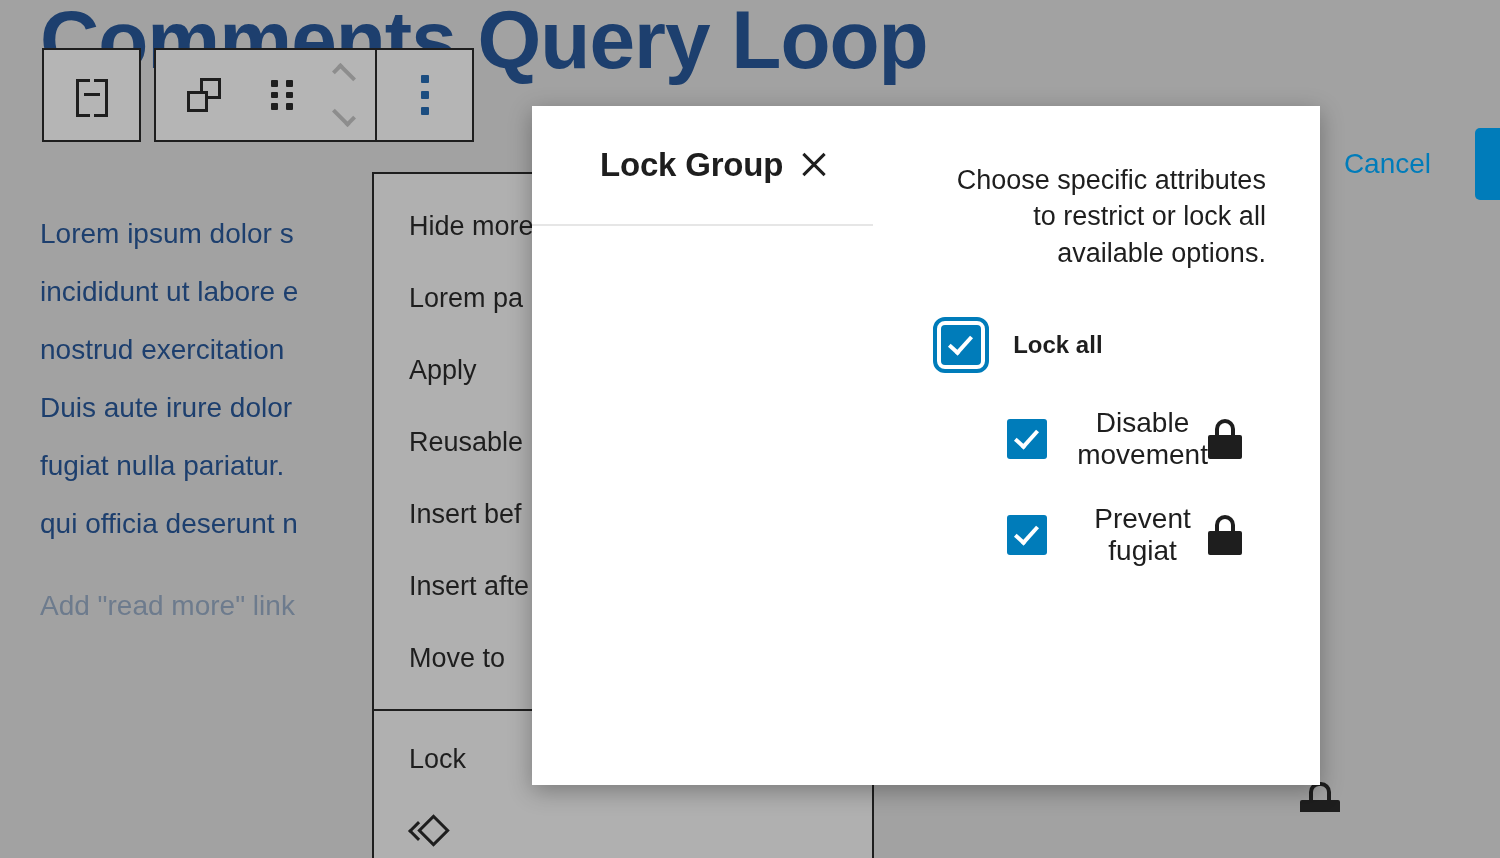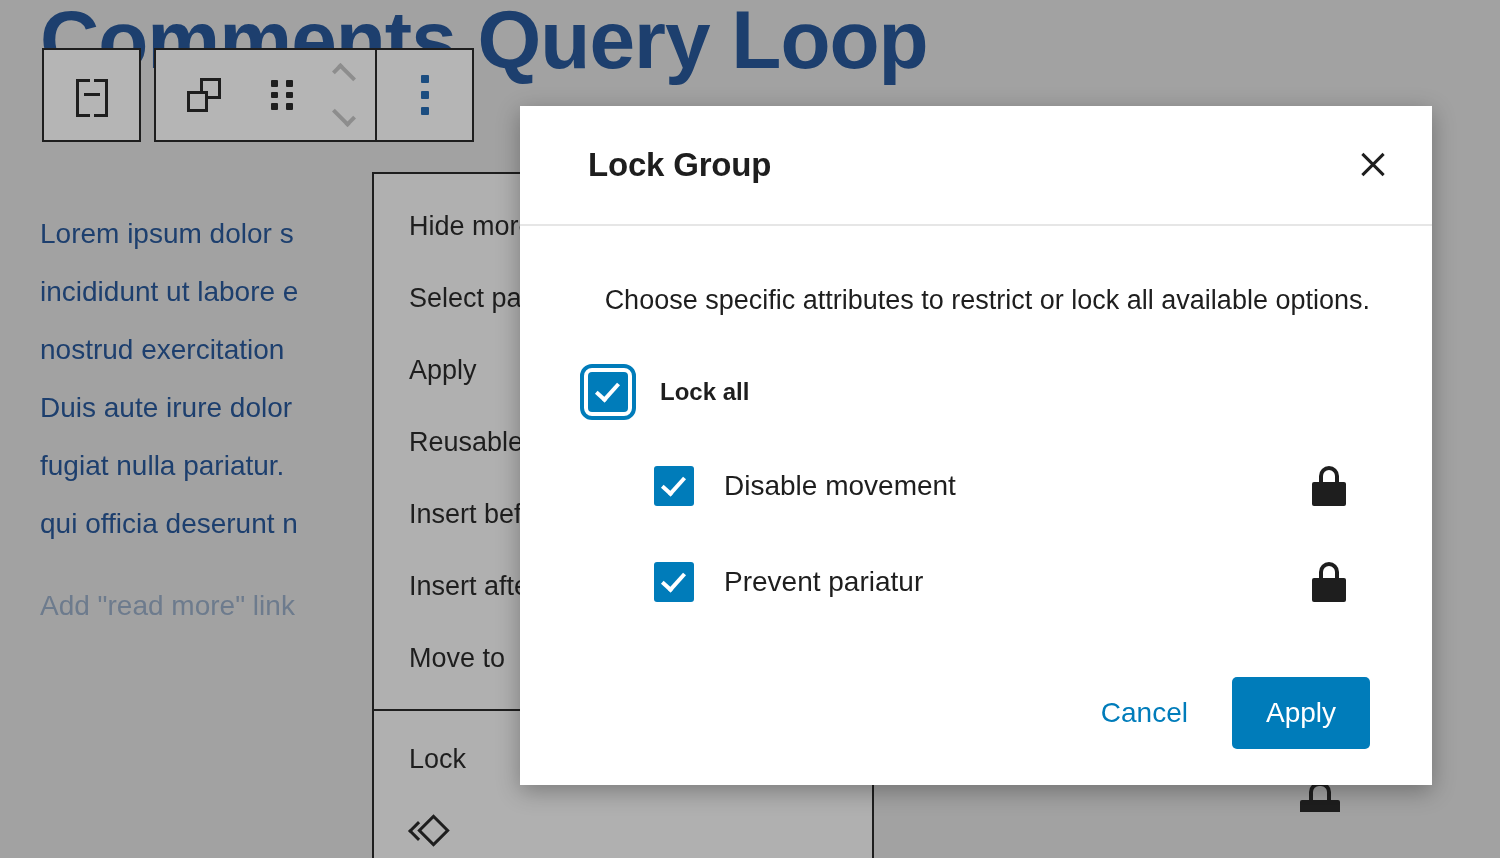--- a/index.html
+++ b/index.html
@@ -214,28 +214,28 @@
     left: 1300px;
     top: 782px;
     width: 40px;
     height: 30px;
     overflow: hidden;
   }
 
   
   #lock-dialog {
     position: absolute;
-    left: 520px;
+    left: 532px;
     top: 106px;
-    width: 912px;
+    width: 788px;
     height: 679px;
     background: #ffffff;
     box-shadow: 0 6px 22px rgba(0,0,0,0.30);
     display: flex;
-    flex-direction: column;
+    flex-direction: row;
   }
 
   #dialog-header {
     height: 120px;
     flex: none;
     display: flex;
     align-items: center;
     justify-content: space-between;
     padding: 0 28px 0 68px;
     border-bottom: 2px solid #e6e6e6;
@@ -457,21 +457,21 @@
       </span>
     </button>
   </div>
 </div>
 
 <div id="options-menu">
   <div class="menu-item">
     <span>Hide more</span>
   </div>
   <div class="menu-item">
-    <span>Select pa</span>
+    <span>Lorem pa</span>
   </div>
   <div class="menu-item">
     <span>Apply</span>
   </div>
   <div class="menu-item">
     <span>Reusable</span>
   </div>
   <div class="menu-item">
     <span>Insert bef</span>
   </div>
@@ -526,21 +526,21 @@
         <span class="icon-padlock">
           <span class="shackle"></span>
           <span class="body"></span>
         </span>
       </div>
 
       <div class="sub-row">
         <span class="cb">
           <span class="tick"></span>
         </span>
-        <span class="cb-label">Prevent pariatur</span>
+        <span class="cb-label">Prevent fugiat</span>
         <span class="spacer"></span>
         <span class="icon-padlock">
           <span class="shackle"></span>
           <span class="body"></span>
         </span>
       </div>
 
     </div>
   </div>
 

